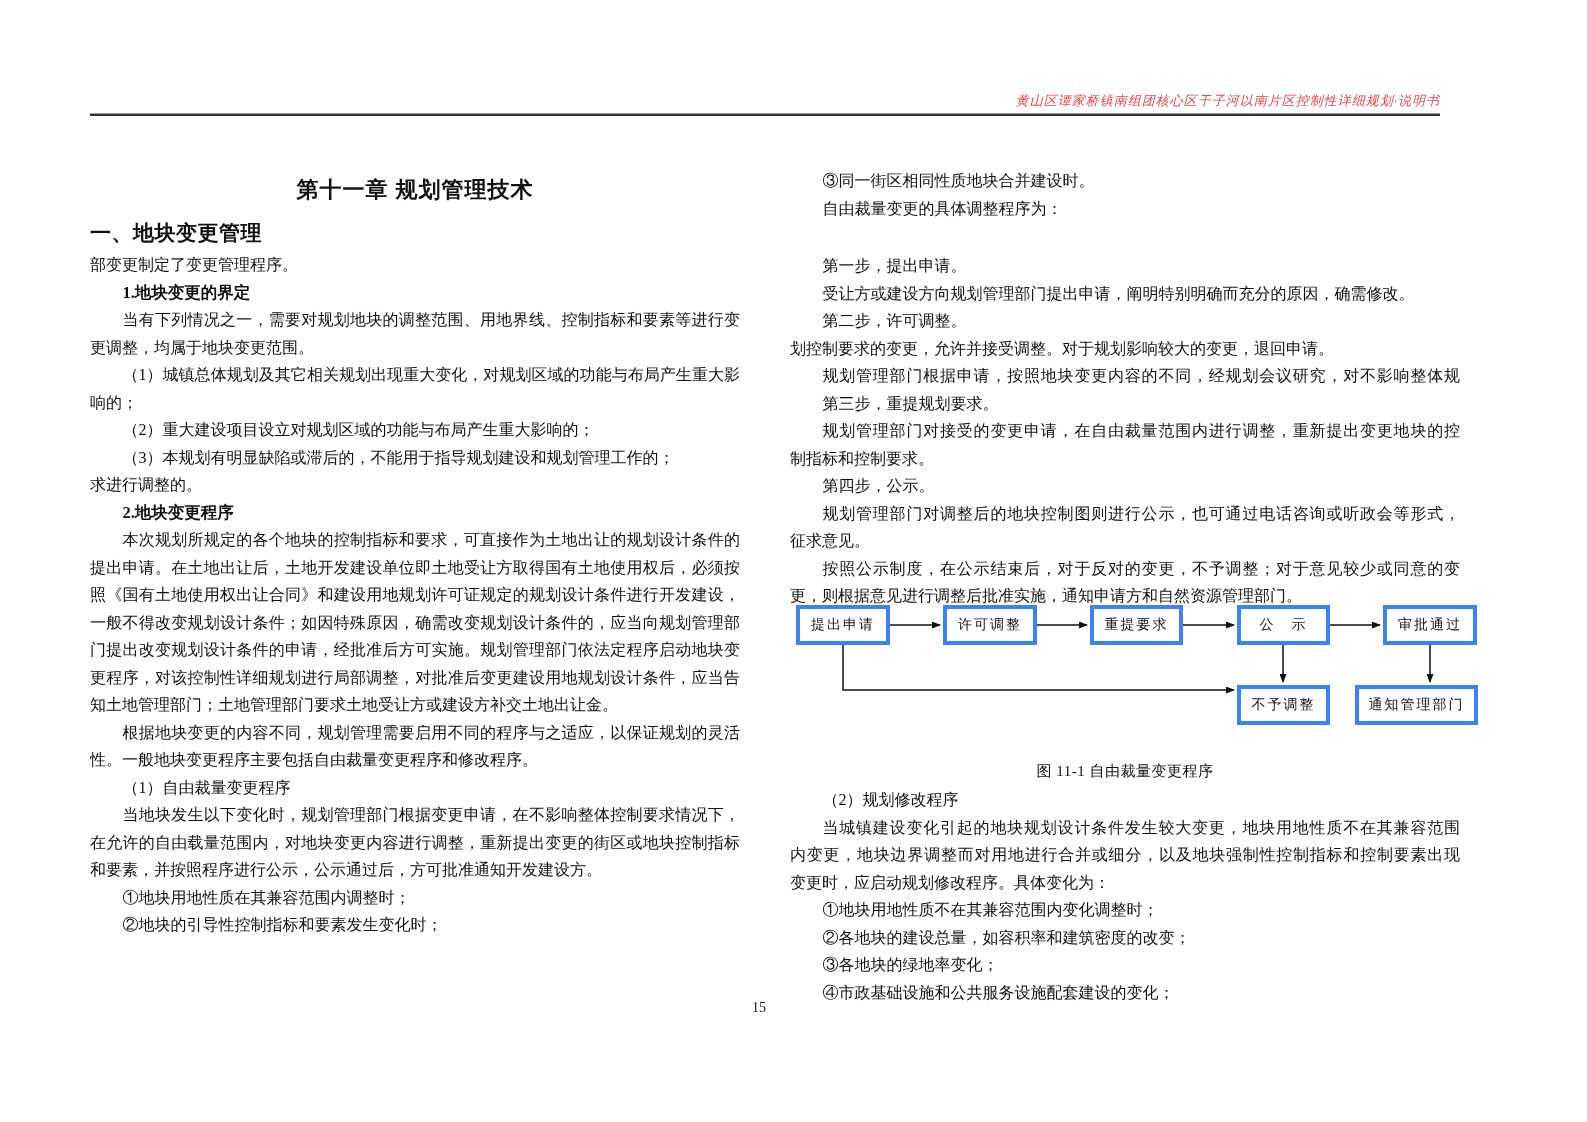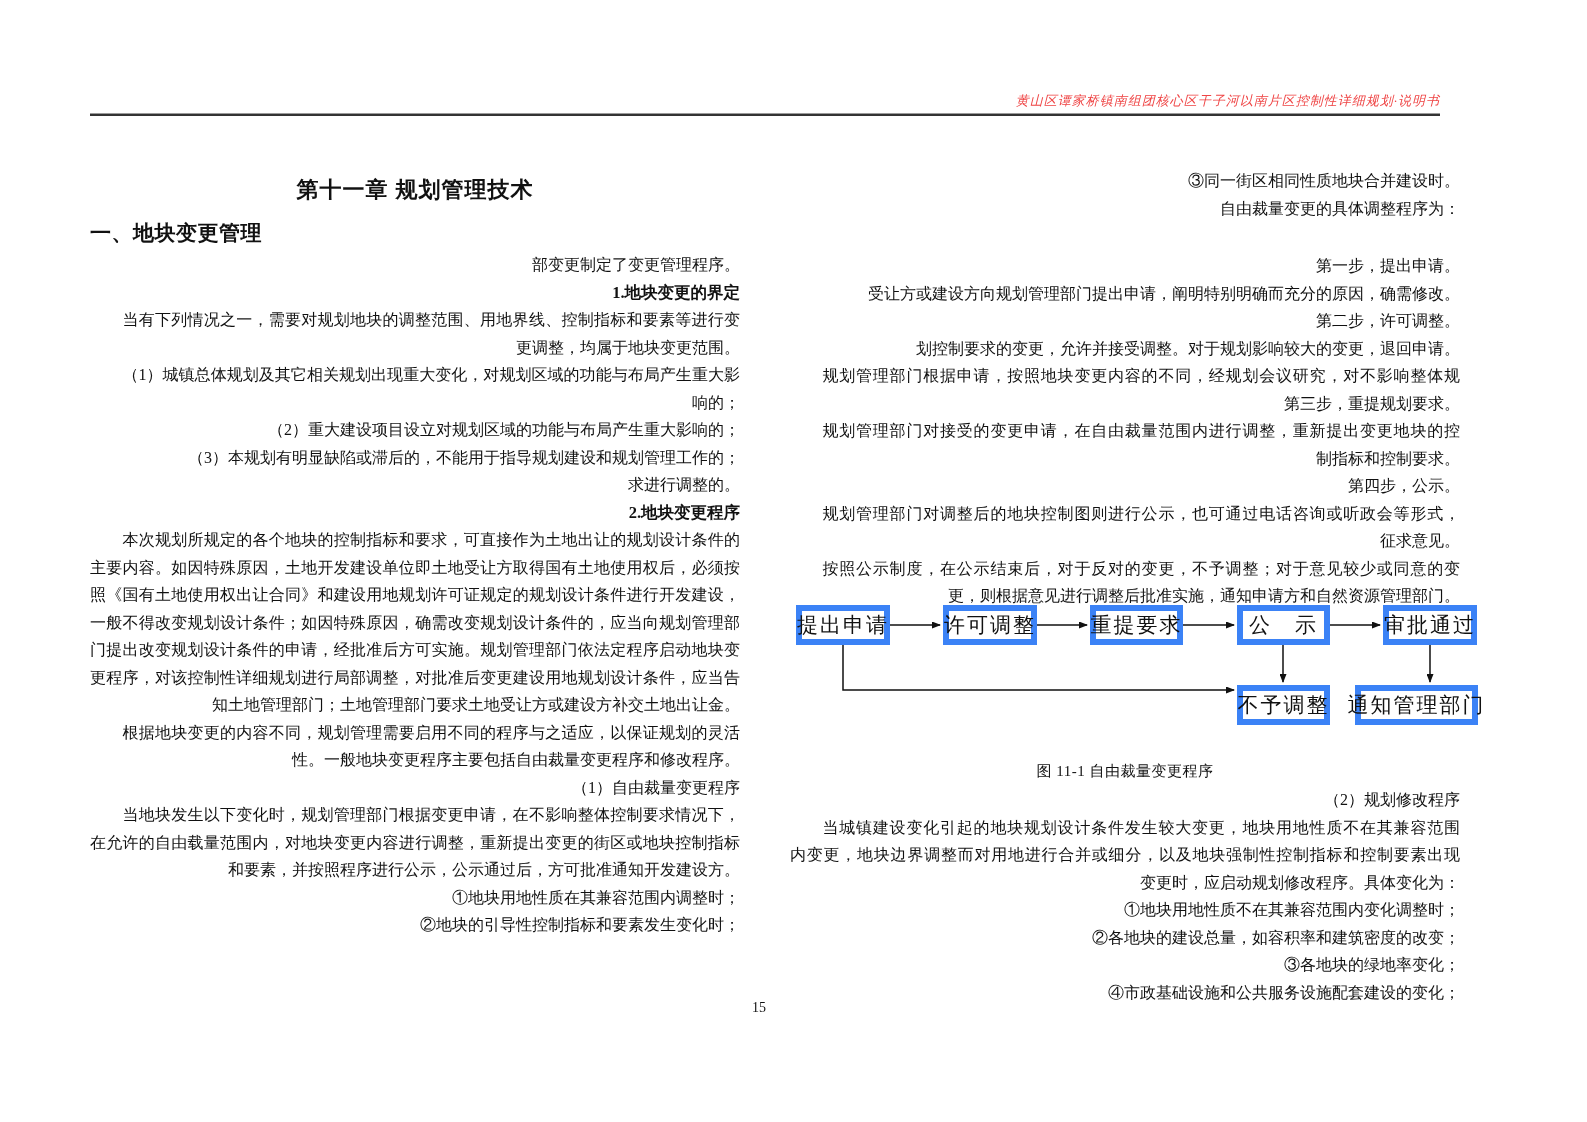--- a/index.html
+++ b/index.html
@@ -32,34 +32,34 @@
     font-weight:bold;font-size:21px;letter-spacing:0.5px;
   }
   .lines{position:absolute;}
   #left-lines{top:251px;left:90px;width:650px;}
   #right-lines-top{top:167px;left:790px;width:670px;}
   #right-lines-bottom{top:786px;left:790px;width:670px;}
   .tline{
     height:27.5px;line-height:27.5px;
     font-size:16px;
     overflow:hidden;
-    text-align:right;
+    text-align:left;
   }
   .tline.just{text-align:justify;text-align-last:justify;}
   .tline.bold{font-weight:bold;font-size:16.5px;}
   .flowchart{
     position:absolute;top:601px;left:790px;width:692px;height:130px;
   }
   .fc-svg{position:absolute;top:0;left:0;}
   .fc-box{
     position:absolute;
-    border:6px solid #3b82f6;
+    border:4px solid #3b82f6;
     background:#fff;
     display:flex;align-items:center;justify-content:center;
-    font-size:21px;letter-spacing:2px;
+    font-size:14px;letter-spacing:2px;
     box-sizing:border-box;
     white-space:nowrap;
   }
   .figure-caption{
     position:absolute;top:762px;left:790px;width:670px;
     text-align:center;font-size:15px;letter-spacing:0.5px;
   }
   .page-number{
     position:absolute;top:1000px;left:737px;width:44px;
     text-align:center;font-size:14px;
@@ -81,21 +81,21 @@
       <div class="tline bold" style="padding-left: 32.4px;">1.地块变更的界定</div>
       <div class="tline just" style="padding-left: 32.4px;">当有下列情况之一，需要对规划地块的调整范围、用地界线、控制指标和要素等进行变</div>
       <div class="tline">更调整，均属于地块变更范围。</div>
       <div class="tline just" style="padding-left: 32.4px;">（1）城镇总体规划及其它相关规划出现重大变化，对规划区域的功能与布局产生重大影</div>
       <div class="tline">响的；</div>
       <div class="tline" style="padding-left: 32.4px;">（2）重大建设项目设立对规划区域的功能与布局产生重大影响的；</div>
       <div class="tline" style="padding-left: 32.4px;">（3）本规划有明显缺陷或滞后的，不能用于指导规划建设和规划管理工作的；</div>
       <div class="tline">求进行调整的。</div>
       <div class="tline bold" style="padding-left: 32.4px;">2.地块变更程序</div>
       <div class="tline just" style="padding-left: 32.4px;">本次规划所规定的各个地块的控制指标和要求，可直接作为土地出让的规划设计条件的</div>
-      <div class="tline just">主要内容。如因特殊原因，土地开发建设单位即土地受让方取得国有土地使用权后，必须按</div>
+      <div class="tline just">提出申请。在土地出让后，土地开发建设单位即土地受让方取得国有土地使用权后，必须按</div>
       <div class="tline just">照《国有土地使用权出让合同》和建设用地规划许可证规定的规划设计条件进行开发建设，</div>
       <div class="tline just">一般不得改变规划设计条件；如因特殊原因，确需改变规划设计条件的，应当向规划管理部</div>
       <div class="tline just">门提出改变规划设计条件的申请，经批准后方可实施。规划管理部门依法定程序启动地块变</div>
       <div class="tline just">更程序，对该控制性详细规划进行局部调整，对批准后变更建设用地规划设计条件，应当告</div>
       <div class="tline">知土地管理部门；土地管理部门要求土地受让方或建设方补交土地出让金。</div>
       <div class="tline just" style="padding-left: 32.4px;">根据地块变更的内容不同，规划管理需要启用不同的程序与之适应，以保证规划的灵活</div>
       <div class="tline">性。一般地块变更程序主要包括自由裁量变更程序和修改程序。</div>
       <div class="tline" style="padding-left: 32.4px;">（1）自由裁量变更程序</div>
       <div class="tline just" style="padding-left: 32.4px;">当地块发生以下变化时，规划管理部门根据变更申请，在不影响整体控制要求情况下，</div>
       <div class="tline just">在允许的自由载量范围内，对地块变更内容进行调整，重新提出变更的街区或地块控制指标</div>

